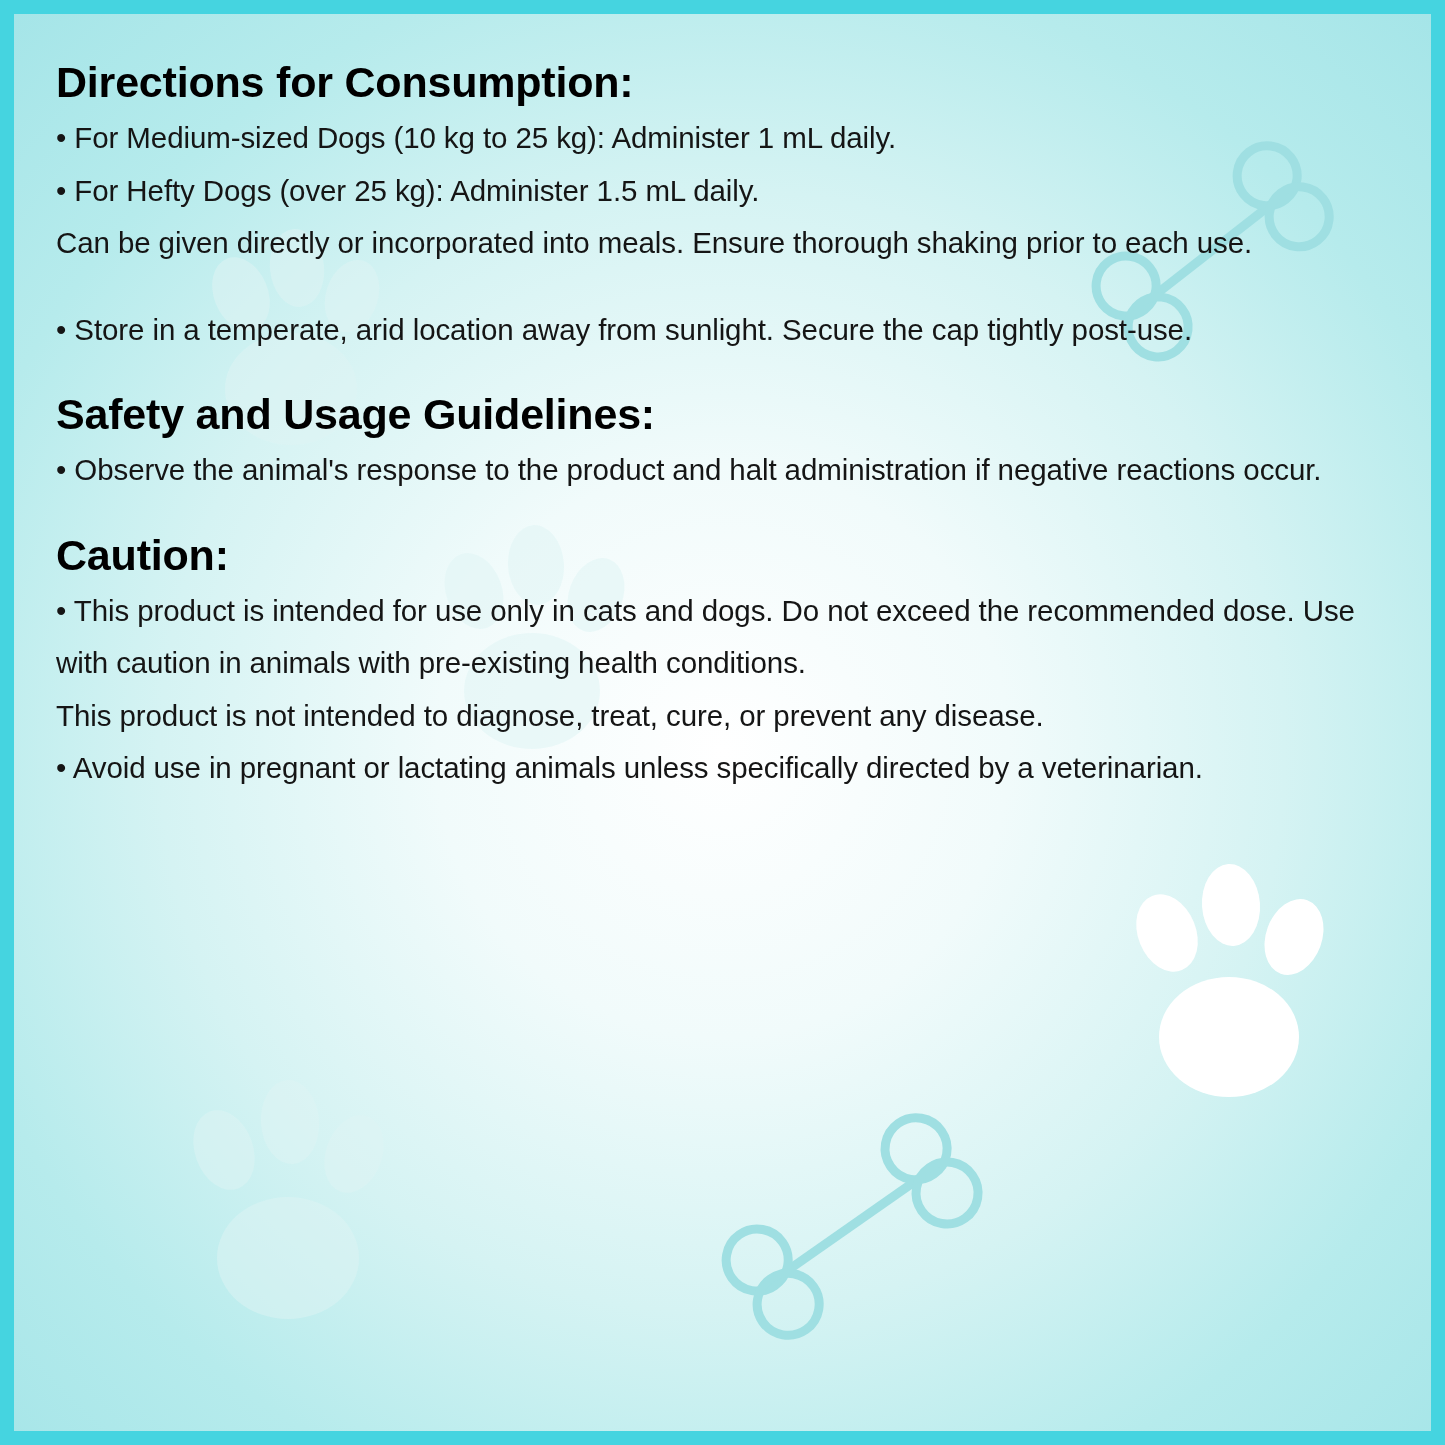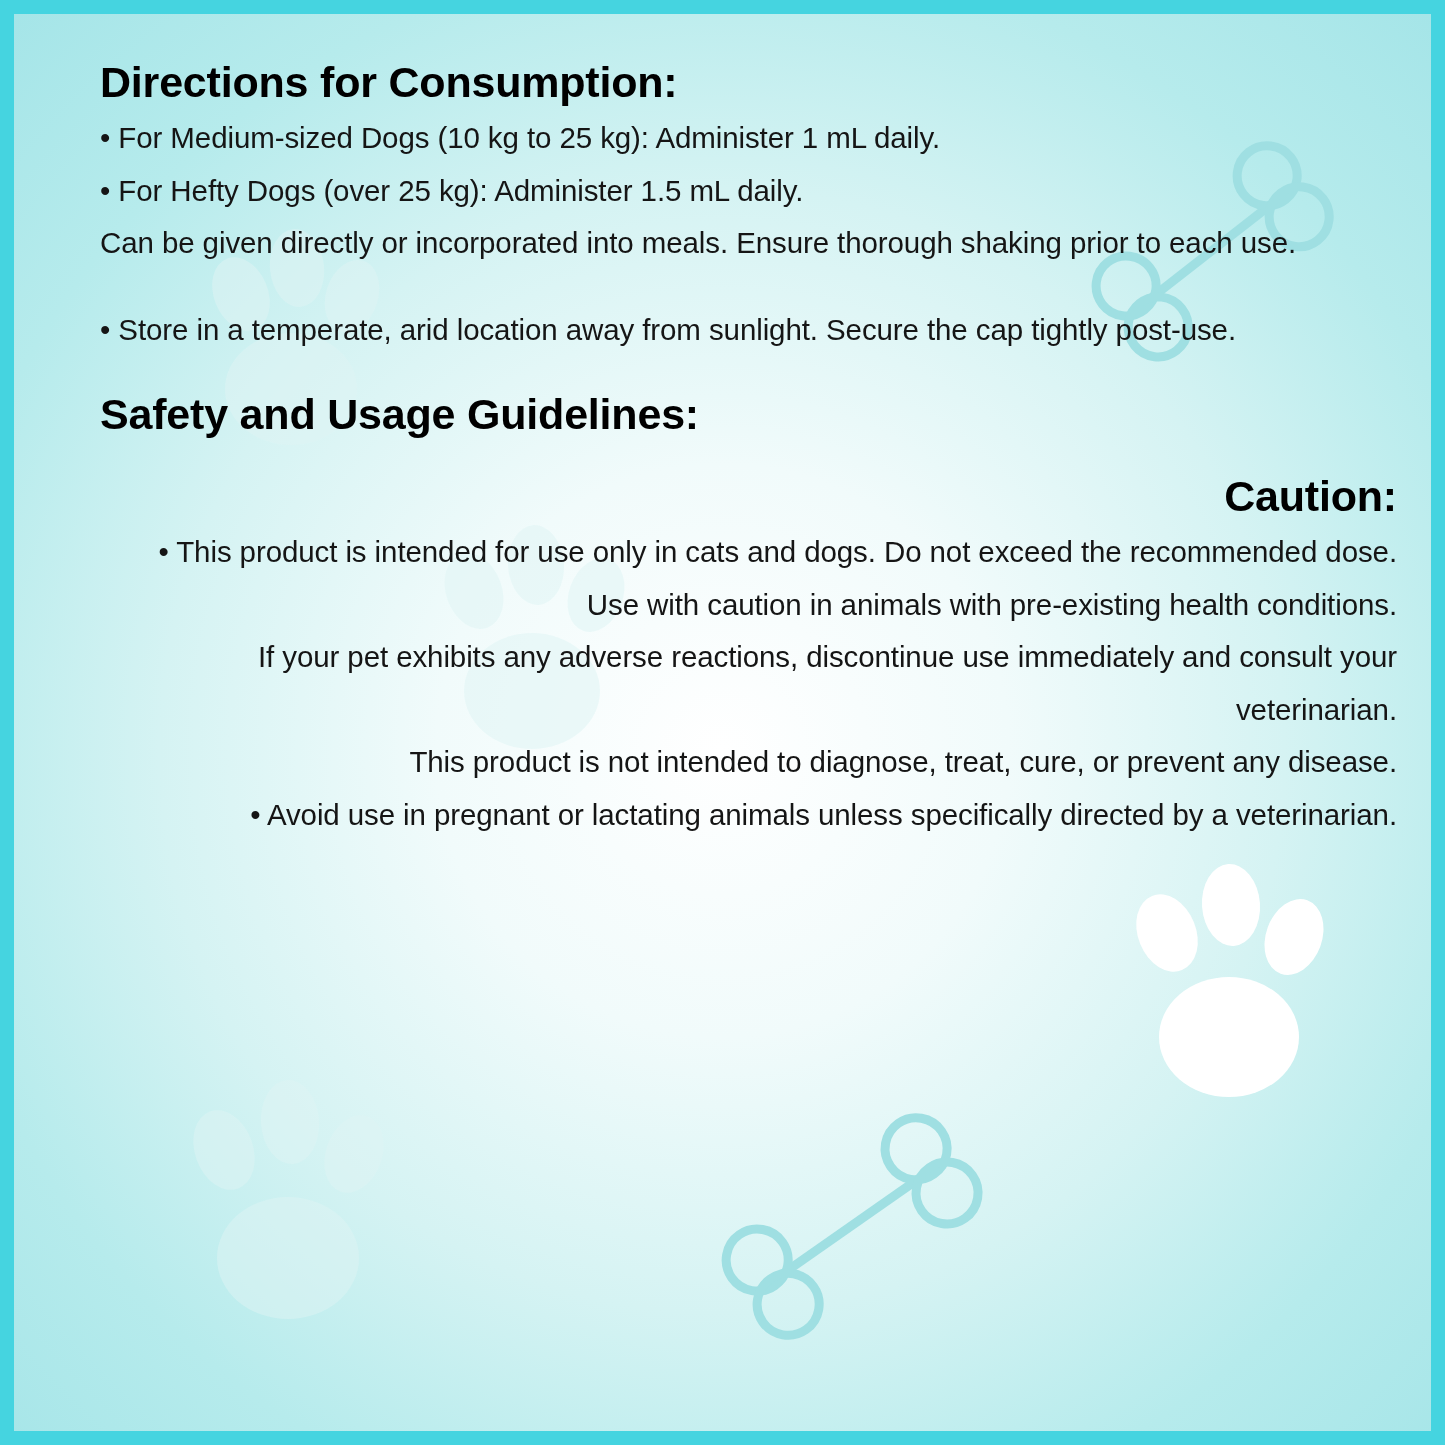--- a/index.html
+++ b/index.html
@@ -36,25 +36,23 @@
   h2.section-title {
     font-size: 43px;
     font-weight: bold;
     color: #000000;
     margin: 0 0 6px 0;
     line-height: 1.12;
     letter-spacing: -0.2px;
   }
   .block {
     margin-bottom: 34px;
-    margin-left: 44px;
   }
   .block:last-child {
     margin-bottom: 0;
-    text-align: right;
   }
   p.line {
     font-size: 29.5px;
     color: #151515;
     margin: 0;
     line-height: 1.78;
     letter-spacing: -0.1px;
   }
 </style>
 </head>
@@ -126,24 +124,24 @@
       <p class="line">• For Hefty Dogs (over 25 kg): Administer 1.5 mL daily.</p>
       <p class="line">Can be given directly or incorporated into meals. Ensure thorough shaking prior to each use.</p>
     </div>
 
     <div class="block">
       <p class="line">• Store in a temperate, arid location away from sunlight. Secure the cap tightly post-use.</p>
     </div>
 
     <div class="block">
       <h2 class="section-title">Safety and Usage Guidelines:</h2>
+      <p class="line">• Observe the animal's response to the product and halt administration if negative reactions occur.</p>
     </div>
 
     <div class="block">
       <h2 class="section-title">Caution:</h2>
       <p class="line">• This product is intended for use only in cats and dogs. Do not exceed the recommended dose. Use with caution in animals with pre-existing health conditions.</p>
-      <p class="line">If your pet exhibits any adverse reactions, discontinue use immediately and consult your veterinarian.</p>
       <p class="line">This product is not intended to diagnose, treat, cure, or prevent any disease.</p>
       <p class="line">• Avoid use in pregnant or lactating animals unless specifically directed by a veterinarian.</p>
     </div>
 
   </div>
 </div>
 
 </body></html>

